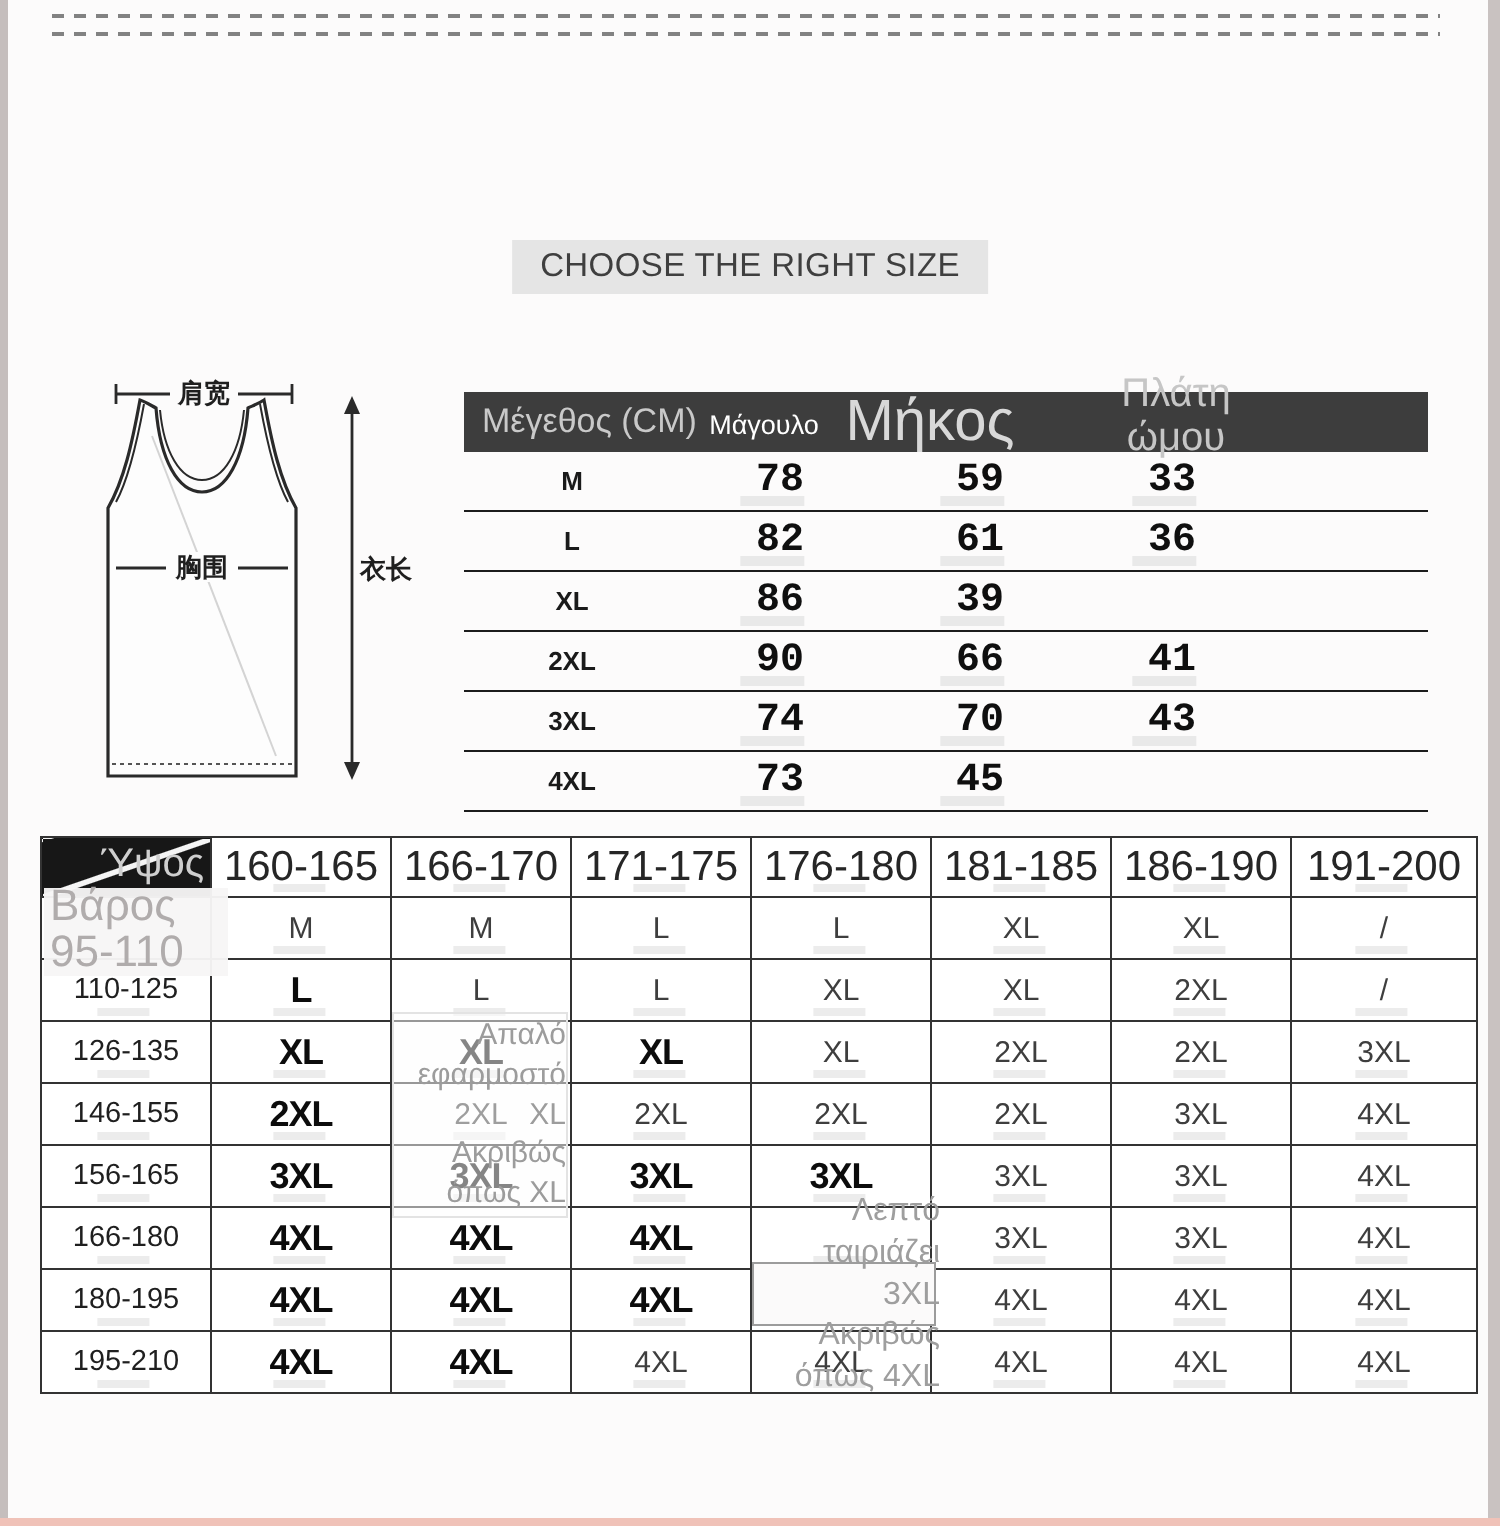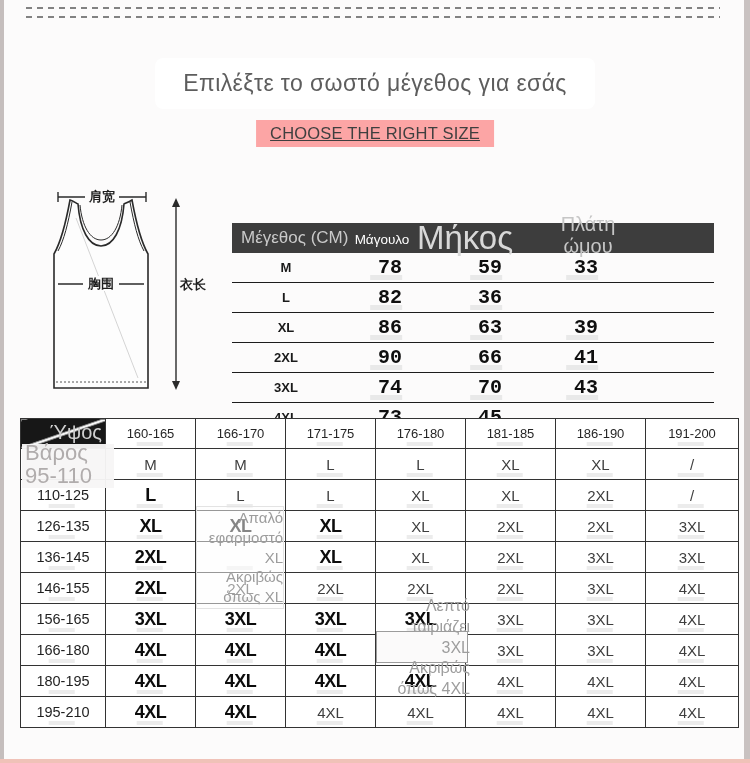--- a/index.html
+++ b/index.html
@@ -10,53 +10,53 @@
   .strip-right{position:absolute;right:0;top:0;width:6px;height:100%;background:#c9c2c1;}
   .strip-bottom{position:absolute;left:0;bottom:0;width:100%;height:4px;background:#f0c2b8;z-index:6;}
   
   .dash{position:absolute;left:26px;width:694px;height:2px;
         background:repeating-linear-gradient(90deg,#828282 0 6px,transparent 6px 11px);}
   .d1{top:7px;} .d2{top:16px;}
   
   .title{position:absolute;top:58px;left:50%;transform:translateX(-50%);white-space:nowrap;
          background:#ffffff;border-radius:8px;padding:12px 28px;font-size:23px;color:#5d5d5d;letter-spacing:.4px;}
   .subtitle{position:absolute;top:120px;left:50%;transform:translateX(-50%);white-space:nowrap;
-         background:#fca5a5;padding:4px 14px;font-size:16.5px;color:#3f3f3f;letter-spacing:.2px;text-decoration:underline;}
+         background:#e5e5e5;padding:4px 14px;font-size:16.5px;color:#3f3f3f;letter-spacing:.2px;}
   .caption{position:absolute;top:160px;left:232px;width:482px;text-align:center;
          font-size:16.5px;color:#b6b6b6;}
   
   .tank{position:absolute;left:46px;top:188px;width:160px;height:215px;}
   .tank text{font-family:"DejaVu Sans",sans-serif;font-size:13px;font-weight:bold;fill:#1f1f1f;}
   
-  .t1{position:absolute;left:232px;top:196px;width:482px;margin-top:27px;}
+  .t1{position:absolute;left:232px;top:196px;width:482px;}
   .t1-head{height:30px;background:#3d3d3d;position:relative;}
   .h-meg{position:absolute;left:9px;top:0;line-height:30px;font-size:17px;color:#c9c9c9;}
   .h-mag{position:absolute;left:100px;width:100px;text-align:center;top:0;line-height:33px;
          font-size:13.5px;font-weight:normal;color:#ffffff;}
   .h-mik{position:absolute;left:173px;width:120px;text-align:center;top:-3px;line-height:36px;
-         font-size:33px;color:#d8d8d8;}
+         font-size:29px;color:#d8d8d8;}
   .h-pla{position:absolute;left:321px;width:70px;text-align:center;top:-10px;
          font-size:20px;line-height:22px;color:#c6c6c6;}
   .t1-row{display:grid;grid-template-columns:108px 100px 100px 92px 1fr;height:29px;
          align-items:center;border-bottom:1px solid #1c1c1c;text-align:center;}
   .t1-row .sz{font-weight:bold;font-size:13px;color:#1a1a1a;}
   .t1-row .num{font-weight:bold;font-size:20px;color:#0f0f0f;position:relative;z-index:0;font-family:Liberation Mono, monospace;}
   .t1-row .num::before{content:"";position:absolute;left:50%;transform:translate(-62%,0);bottom:-1px;
          width:32px;height:5px;background:#e9e9e9;z-index:-1;}
   
   .t2{position:absolute;left:20px;top:418px;width:718px;border-collapse:collapse;
       table-layout:fixed;background:#ffffff;}
   .t2 td{border:1px solid #333333;text-align:center;height:30px;padding:0;position:relative;z-index:0;}
   .t2 td::before{content:"";position:absolute;left:50%;transform:translateX(-55%);bottom:2px;
       width:26px;height:4px;background:#ececec;z-index:-1;}
   .t2 tr:first-child td{height:29px;margin-left:24px;}
   .corner{background:linear-gradient(to bottom right,rgba(0,0,0,0) 47%,#f5f5f5 48%,#f5f5f5 52%,rgba(0,0,0,0) 53%),#171717;}
   .corner::before{display:none;}
   .yps{position:absolute;right:3px;top:2px;font-size:20px;color:#cfcfcf;}
-  .hcell{font-size:13px;color:#262626;}
+  .hcell{font-size:21px;color:#262626;}
   .wlabel{font-size:14.5px;color:#1f1f1f;}
   .rcell{font-size:15px;color:#3e3e3e;}
   .bcell{font-size:18px;font-weight:bold;color:#0c0c0c;letter-spacing:-0.5px;}
   
   .ovc-bg{position:absolute;left:22px;top:444px;width:92px;height:44px;background:rgba(247,246,246,.96);z-index:4;}
   .ov-corner{position:absolute;left:25px;top:441px;width:110px;font-size:22px;line-height:23px;
       color:#b0acac;white-space:pre-line;z-index:5;}
   .ov-a{position:absolute;left:196px;top:506px;width:86px;text-align:right;font-size:15px;
       line-height:19.8px;color:#9c9c9c;white-space:pre-line;z-index:5;
       border:1px solid #e3e3e3;background:rgba(253,253,253,.5);padding:1px 0;}
@@ -68,21 +68,20 @@
 </head>
 <body>
 
 <div class="page">
   <div class="strip-left"></div>
   <div class="strip-right"></div>
   <div class="strip-bottom"></div>
   <div class="dash d1"></div>
   <div class="dash d2"></div>
 
-  <div class="title">Επιλέξτε το σωστό μέγεθος για εσάς</div>
   <div class="subtitle">CHOOSE THE RIGHT SIZE</div>
 
   <svg class="tank" viewBox="0 0 160 215">
 
     <line x1="12" y1="9" x2="100" y2="9" stroke="#2a2a2a" stroke-width="1.4"></line>
     <line x1="12" y1="4" x2="12" y2="14" stroke="#2a2a2a" stroke-width="1.4"></line>
     <line x1="100" y1="4" x2="100" y2="14" stroke="#2a2a2a" stroke-width="1.4"></line>
     <rect x="39" y="1" width="34" height="15" fill="#fcfbfb"></rect>
     <text x="56" y="13" text-anchor="middle">肩宽</text>
 
@@ -115,27 +114,27 @@
         <div class="t1-row">
           <div class="sz">M</div>
           <div class="num">78</div>
           <div class="num">59</div>
           <div class="num">33</div>
           <div></div>
         </div>
         <div class="t1-row">
           <div class="sz">L</div>
           <div class="num">82</div>
+          <div class="num">61</div>
           <div class="num">36</div>
           <div></div>
         </div>
         <div class="t1-row">
           <div class="sz">XL</div>
           <div class="num">86</div>
-          <div class="num">63</div>
           <div class="num">39</div>
           <div></div>
         </div>
         <div class="t1-row">
           <div class="sz">2XL</div>
           <div class="num">90</div>
           <div class="num">66</div>
           <div class="num">41</div>
           <div></div>
         </div>
@@ -200,30 +199,20 @@
           <td class="rcell">/</td>
         </tr>
         <tr>
           <td class="wlabel">126-135</td>
           <td class="bcell">XL</td>
           <td class="bcell">XL</td>
           <td class="bcell">XL</td>
           <td class="rcell">XL</td>
           <td class="rcell">2XL</td>
           <td class="rcell">2XL</td>
-          <td class="rcell">3XL</td>
-        </tr>
-        <tr>
-          <td class="wlabel">136-145</td>
-          <td class="bcell">2XL</td>
-          <td class="rcell"></td>
-          <td class="bcell">XL</td>
-          <td class="rcell">XL</td>
-          <td class="rcell">2XL</td>
-          <td class="rcell">3XL</td>
           <td class="rcell">3XL</td>
         </tr>
         <tr>
           <td class="wlabel">146-155</td>
           <td class="bcell">2XL</td>
           <td class="rcell">2XL</td>
           <td class="rcell">2XL</td>
           <td class="rcell">2XL</td>
           <td class="rcell">2XL</td>
           <td class="rcell">3XL</td>

